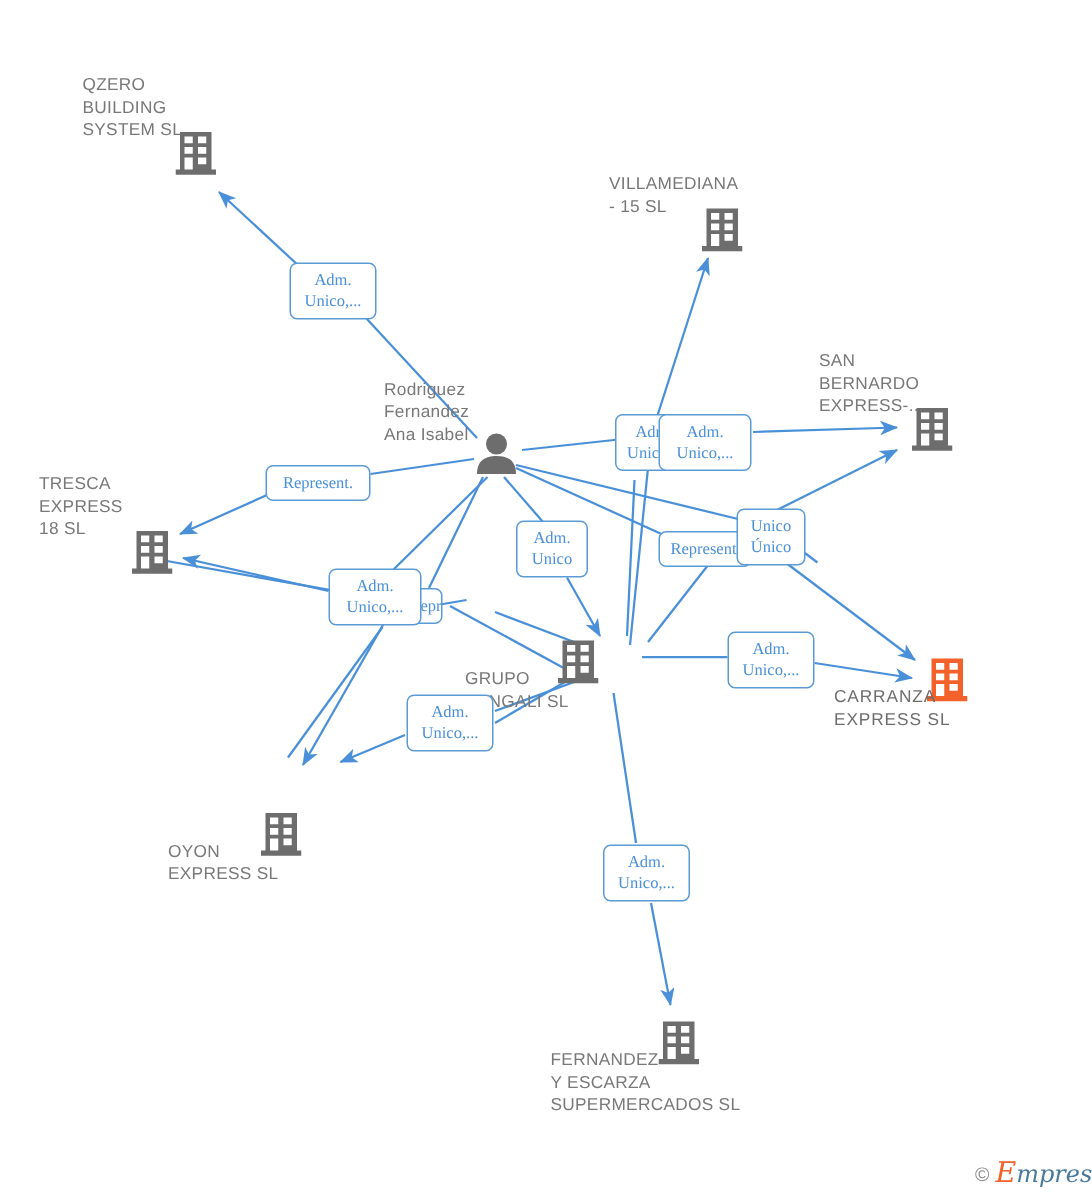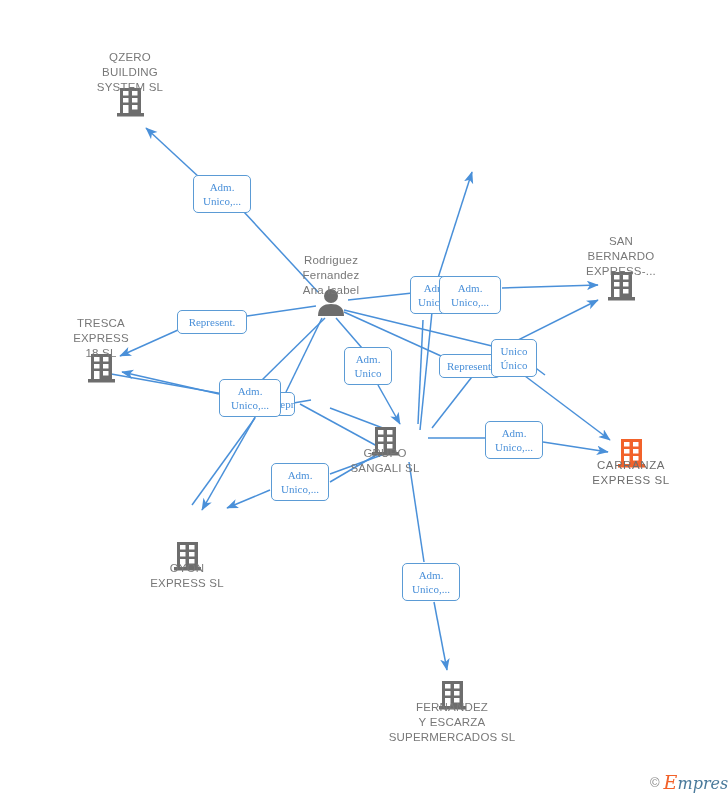--- a/index.html
+++ b/index.html
@@ -30,21 +30,21 @@
     display: flex;
     flex-direction: column;
     align-items: center;
     width: 150px;
     cursor: pointer;
   }
   .node-caption {
     font-size: 11.5px;
     line-height: 15px;
     color: #787878;
-    text-align: center;
+    text-align: left;
     letter-spacing: .2px;
     white-space: pre-line;
   }
   .node-caption.highlight {
     color: #6d6d6d;
     letter-spacing: .6px;
   }
   .node-glyph {
     line-height: 0;
   }
@@ -159,20 +159,36 @@
         <rect x="6" y="6" width="5.5" height="4.5" fill="#ffffff"></rect>
         <rect x="15" y="6" width="5.5" height="4.5" fill="#ffffff"></rect>
         <rect x="6" y="13" width="5.5" height="4.5" fill="#ffffff"></rect>
         <rect x="15" y="13" width="5.5" height="4.5" fill="#ffffff"></rect>
         <rect x="6" y="20" width="5.5" height="8" fill="#ffffff"></rect>
         <rect x="15" y="20" width="5.5" height="4.5" fill="#ffffff"></rect>
       </svg>
     </div>
   </div>
 
+  <div class="node" style="left:481px;top:152px;">
+    <div class="node-caption" style="position:absolute;bottom:22px;width:150px;">VILLAMEDIANA
+- 15  SL</div>
+    <div class="node-glyph">
+      <svg width="27" height="32" viewBox="0 0 27 32">
+        <rect x="3" y="3" width="21" height="27" fill="#6d6d6d"></rect>
+        <rect x="0" y="28" width="27" height="3.5" fill="#6d6d6d"></rect>
+        <rect x="6" y="6" width="5.5" height="4.5" fill="#ffffff"></rect>
+        <rect x="15" y="6" width="5.5" height="4.5" fill="#ffffff"></rect>
+        <rect x="6" y="13" width="5.5" height="4.5" fill="#ffffff"></rect>
+        <rect x="15" y="13" width="5.5" height="4.5" fill="#ffffff"></rect>
+        <rect x="6" y="20" width="5.5" height="8" fill="#ffffff"></rect>
+        <rect x="15" y="20" width="5.5" height="4.5" fill="#ffffff"></rect>
+      </svg>
+    </div>
+  </div>
 
   <div class="node" style="left:331px;top:302px;">
     <div class="node-caption" style="position:absolute;bottom:18px;width:150px;">Rodriguez
 Fernandez
 Ana Isabel</div>
     <div class="node-glyph">
       <svg width="30" height="28" viewBox="0 0 30 28">
         <circle cx="15" cy="8" r="7" fill="#6d6d6d"></circle>
         <path d="M2,28 C2,19 7.5,16 15,16 C22.5,16 28,19 28,28 Z" fill="#6d6d6d"></path>
       </svg>

